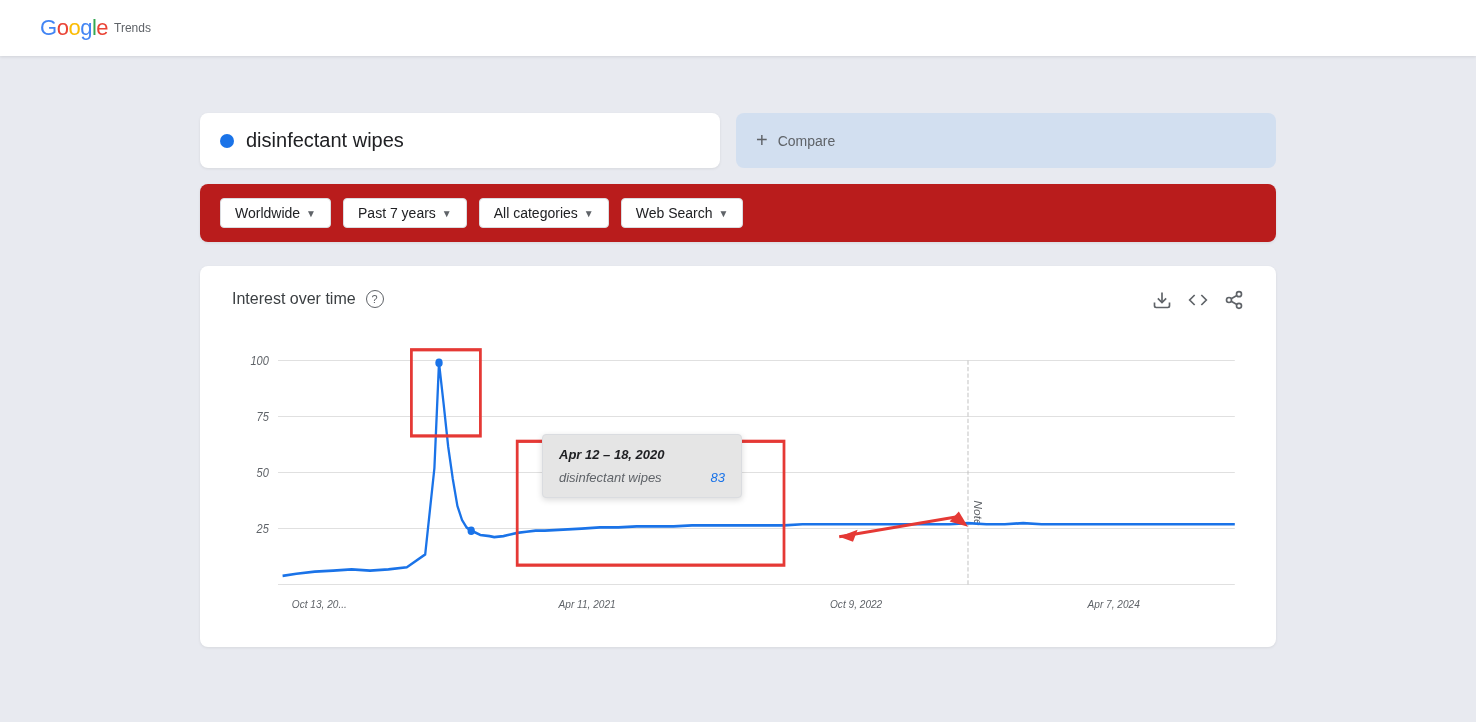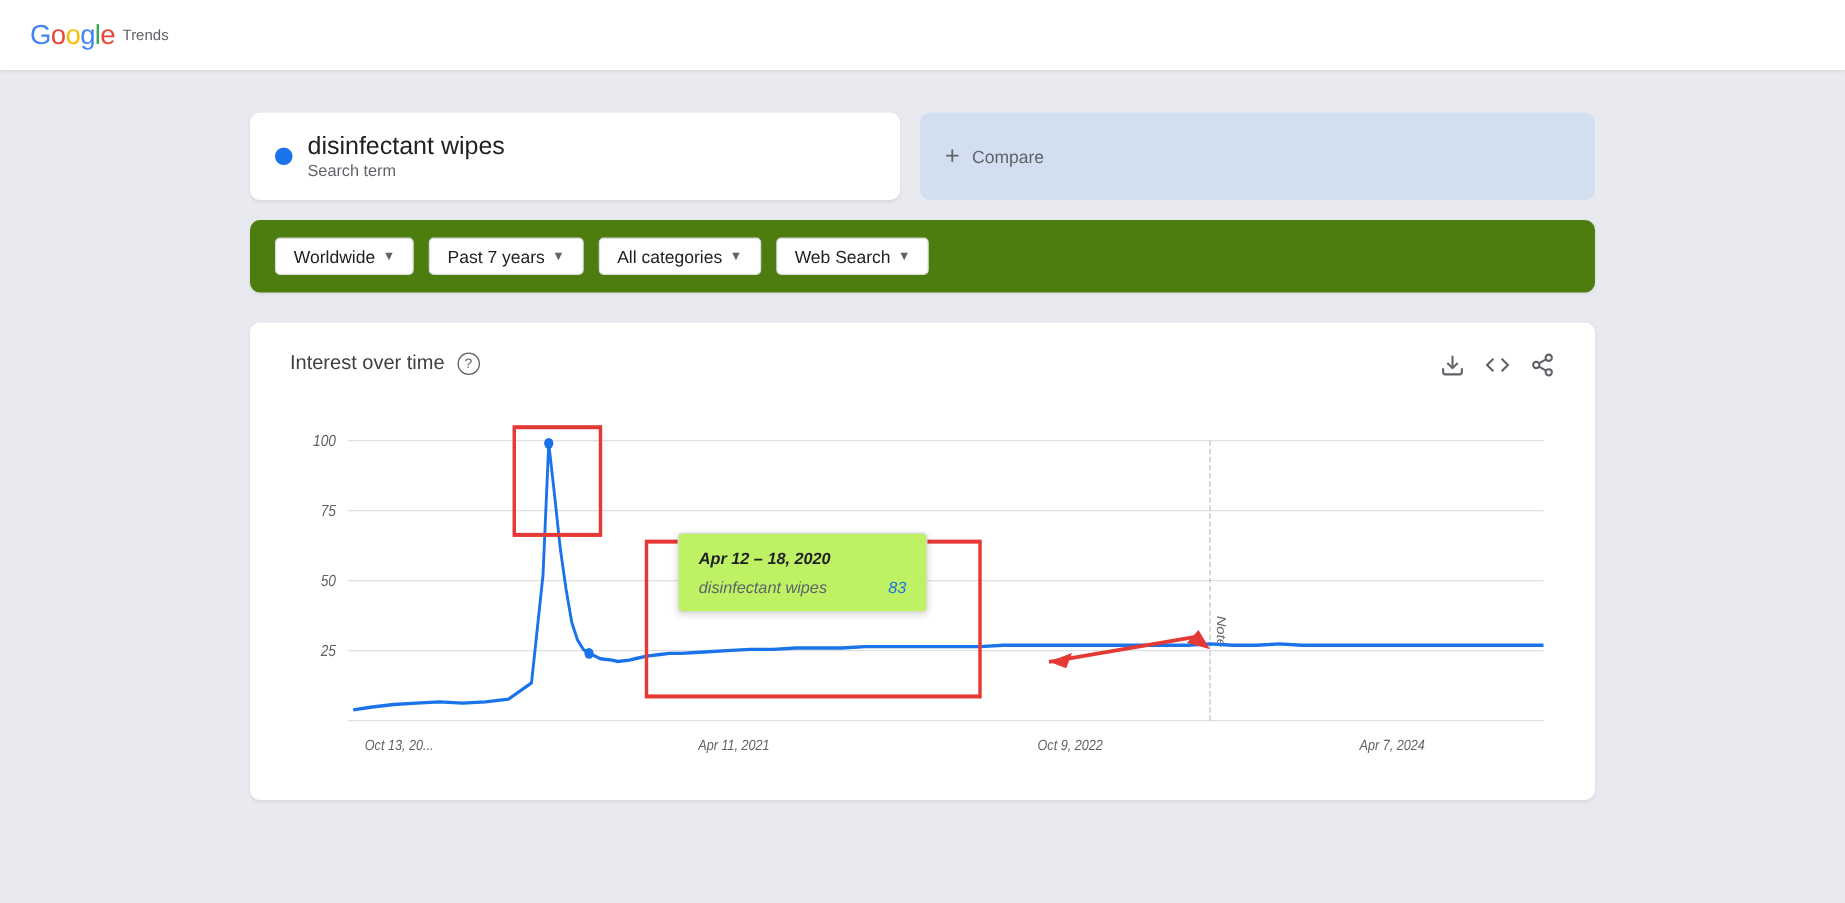--- a/index.html
+++ b/index.html
@@ -20,20 +20,21 @@
       height: 56px;
       box-shadow: 0 1px 3px rgba(0,0,0,0.1);
       position: relative;
       z-index: 10;
     }
     .logo-area {
       display: flex;
       align-items: center;
       gap: 4px;
       margin-right: 32px;
+      margin-left: 16px;
     }
     .logo-google {
       font-size: 22px;
       font-weight: 400;
       letter-spacing: -0.5px;
     }
     .logo-g { color: #4285F4; }
     .logo-o1 { color: #EA4335; }
     .logo-o2 { color: #FBBC05; }
     .logo-g2 { color: #4285F4; }
@@ -59,20 +60,21 @@
     }
     .nav-item.active {
       color: #1a73e8;
       border-bottom: 3px solid #1a73e8;
     }
 
     
     .main {
       padding: 34px 200px 24px 200px;
       max-width: 1476px;
+      margin-top: 23px;
     }
 
     
     .search-row {
       display: flex;
       gap: 16px;
       margin-bottom: 16px;
     }
     .search-box {
       flex: 1;
@@ -120,21 +122,21 @@
     .compare-label {
       font-size: 14px;
       color: #5f6368;
     }
 
     
     .filter-row {
       display: flex;
       gap: 12px;
       margin-bottom: 24px;
-      background: #4d7c0f;
+      background: #b91c1c;
       border-radius: 8px;
       padding: 14px 20px;
       box-shadow: 0 1px 3px rgba(0,0,0,0.08);
       align-items: flex-start;
     }
     .filter-btn {
       display: flex;
       align-items: center;
       gap: 6px;
       border: 1px solid #dadce0;
@@ -205,21 +207,21 @@
       font-style: italic;
     }
     svg.trend-chart {
       width: 100%;
       height: 280px;
     }
 
     
     .tooltip {
       position: absolute;
-      background: #bef264;
+      background: #e5e5e5;
       border: 1px solid #dadce0;
       border-radius: 4px;
       padding: 12px 16px;
       font-size: 13px;
       box-shadow: 0 2px 6px rgba(0,0,0,0.15);
       top: 90px;
       left: 220px;
       min-width: 200px;
     }
     .tooltip-date {
@@ -253,21 +255,20 @@
   </div>
 </div>
 
 <div class="main">
 
   <div class="search-row">
     <div class="search-box">
       <div class="search-dot"></div>
       <div class="search-text-area">
         <div class="search-term">disinfectant wipes</div>
-        <div class="search-type">Search term</div>
       </div>
     </div>
     <div class="compare-box">
       <span class="compare-plus">+</span>
       <span class="compare-label">Compare</span>
     </div>
   </div>
 
   <div class="filter-row">
     <button class="filter-btn">

